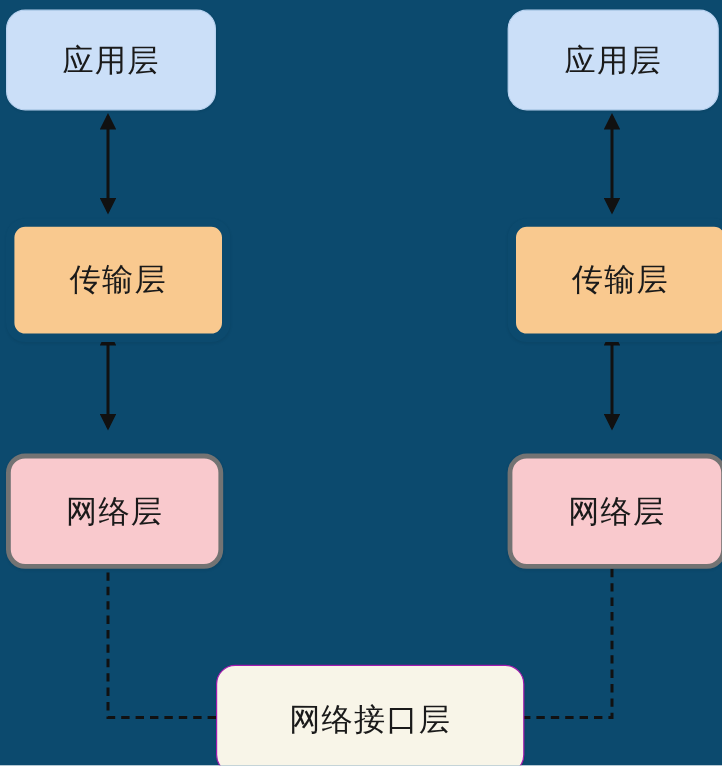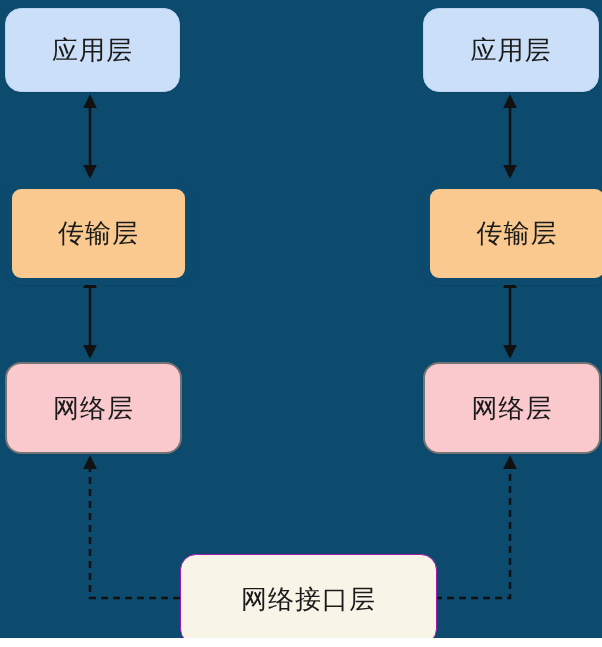--- a/index.html
+++ b/index.html
@@ -22,21 +22,21 @@
     justify-content: center;
     border-radius: 16px;
     font-size: 26px;
     font-weight: 500;
     color: #1a1a1a;
     letter-spacing: 1px;
     box-shadow: 0 1px 2px rgba(0,0,0,0.06);
   }
   .node-app      { border: 1px solid #b8d2f0; }
   .node-trans    { border: 7px solid #0c4a6e; }
-  .node-net      { border: 2px solid #737373; }
+  .node-net      { border: 4px solid #737373; margin-top: 16px; }
   .node-iface    { border: 1px solid #a21caf; }
 
   .left-col  { left: 5px;  width: 173px; }
   .right-col { left: 423px; width: 174px; }
 
   .row-app   { top: 8px;   height: 82px; }
   .row-trans { top: 182px; height: 89px; }
   .row-net   { top: 362px; height: 88px; }
 
   .iface-box { left: 180px; top: 554px; width: 255px; height: 89px; }

